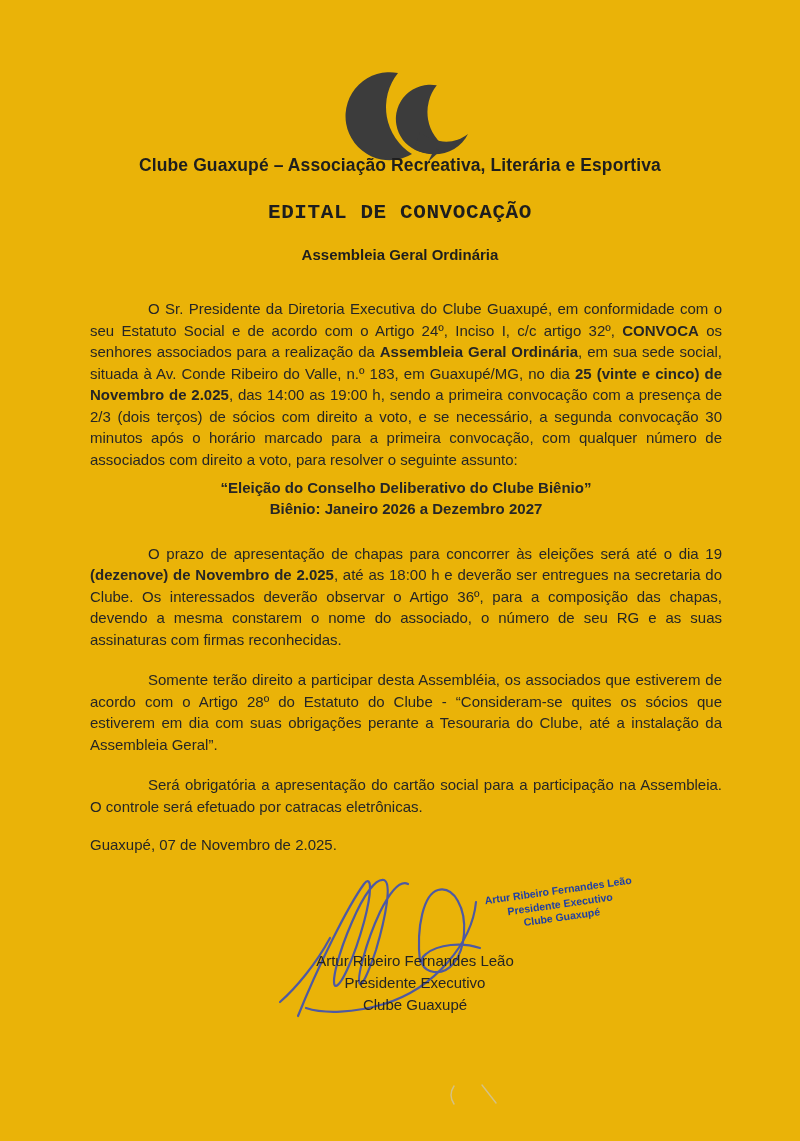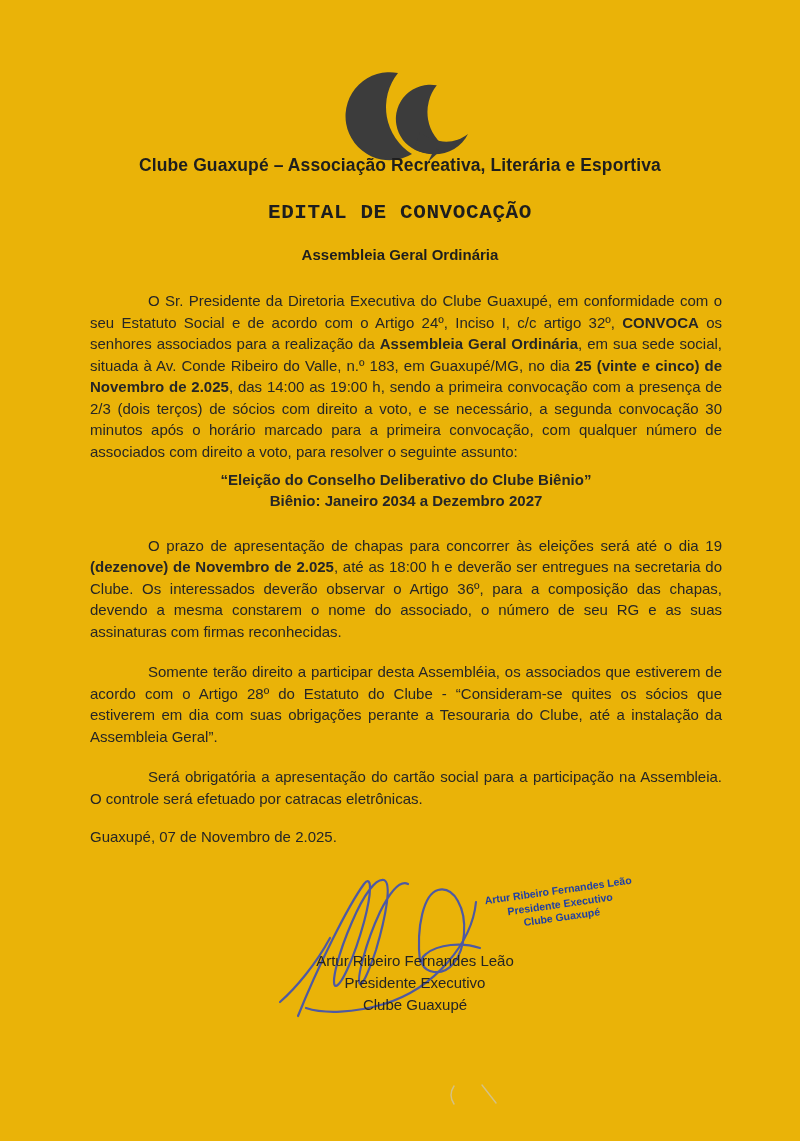--- a/index.html
+++ b/index.html
@@ -24,21 +24,21 @@
     text-align:center;font-size:21px;font-weight:bold;color:#1e1e1e;
     letter-spacing:0.6px;
     font-family:Liberation Mono, monospace;
   }
   .doc-subtitle{
     position:absolute;top:246px;left:0;width:100%;
     text-align:center;font-size:15px;font-weight:bold;color:#1e1e1e;
   }
   
   .content{
-    position:absolute;left:90px;top:290px;width:632px;
+    position:absolute;left:90px;top:298px;width:632px;
     font-size:15px;line-height:21.5px;color:#262626;
   }
   .para{
     margin:0;text-align:justify;text-indent:58px;
   }
   .para.mt{margin-top:19px;}
   .b{font-weight:bold;}
   .notice{
     margin-top:7px;text-align:center;line-height:21.3px;
   }
@@ -83,21 +83,21 @@
   <div class="org-name">Clube Guaxupé – Associação Recreativa, Literária e Esportiva</div>
   <div class="doc-title">EDITAL DE CONVOCAÇÃO</div>
   <div class="doc-subtitle">Assembleia Geral Ordinária</div>
 
   <div class="content">
 
     <p class="para"><span>O Sr. Presidente da Diretoria Executiva do Clube Guaxupé, em conformidade com o seu Estatuto Social e de acordo com o Artigo 24º, Inciso I, c/c artigo 32º, </span><span class="b">CONVOCA</span><span> os senhores associados para a realização da </span><span class="b">Assembleia Geral Ordinária</span><span>, em sua sede social, situada à Av. Conde Ribeiro do Valle, n.º 183, em Guaxupé/MG, no dia </span><span class="b">25 (vinte e cinco) de Novembro de 2.025</span><span>, das 14:00 as 19:00 h, sendo a primeira convocação com a presença de 2/3 (dois terços) de sócios com direito a voto, e se necessário, a segunda convocação 30 minutos após o horário marcado para a primeira convocação, com qualquer número de associados com direito a voto, para resolver o seguinte assunto:</span></p>
 
     <div class="notice">
       <span class="nl nb">“Eleição do Conselho Deliberativo do Clube Biênio”</span>
-      <span class="nl nb">Biênio: Janeiro 2034 a Dezembro 2027</span>
+      <span class="nl nb">Biênio: Janeiro 2026 a Dezembro 2027</span>
     </div>
 
     <p class="para p2"><span>O prazo de apresentação de chapas para concorrer às eleições será até o dia 19 </span><span class="b">(dezenove) de Novembro de 2.025</span><span>, até as 18:00 h e deverão ser entregues na secretaria do Clube. Os interessados deverão observar o Artigo 36º, para a composição das chapas, devendo a mesma constarem o nome do associado, o número de seu RG e as suas assinaturas com firmas reconhecidas.</span></p>
 
     <p class="para mt">Somente terão direito a participar desta Assembléia, os associados que estiverem de acordo com o Artigo 28º do Estatuto do Clube - “Consideram-se quites os sócios que estiverem em dia com suas obrigações perante a Tesouraria do Clube, até a instalação da Assembleia Geral”.</p>
 
     <p class="para mt">Será obrigatória a apresentação do cartão social para a participação na Assembleia. O controle será efetuado por catracas eletrônicas.</p>
 
     <p class="para date-line">Guaxupé, 07 de Novembro de 2.025.</p>
   </div>

